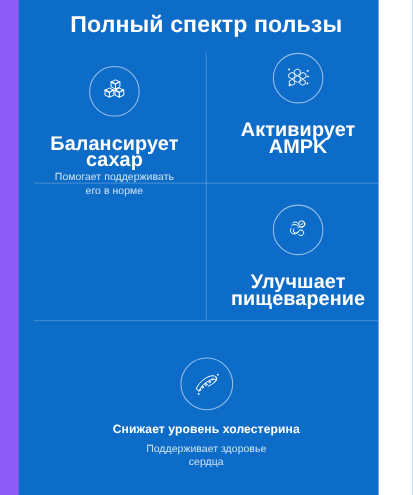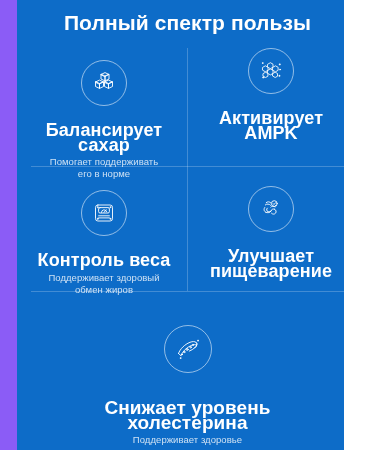--- a/index.html
+++ b/index.html
@@ -95,21 +95,21 @@
   }
   .card-sub {
     margin-top: 4px;
     color: rgba(255,255,255,0.80);
     font-size: 9.5px;
     font-weight: normal;
     line-height: 12px;
     letter-spacing: 0.05px;
   }
   .card-full .icon-circle { width: 48px; height: 48px; }
-  .card-full .card-title { font-size: 19px; margin-top: 28px; }
+  .card-full .card-title { font-size: 11px; margin-top: 11px; }
   .card-full .card-sub { font-size: 9.5px; }
 </style>
 </head>
 <body>
 
 <div id="page">
   <div id="blue-panel">
 
     <div class="title">Полный спектр пользы</div>
 
@@ -152,37 +152,20 @@
           <path d="M6.3 7.1 l0.9 0 M6.75 6.65 l0 0.9"></path>
           <path d="M23.2 8.4 l1.1 0 M23.75 7.85 l0 1.1"></path>
           <path d="M22.9 19.8 l1.1 0 M23.45 19.25 l0 1.1"></path>
           <circle cx="7.2" cy="21.4" r="0.65"></circle>
           <circle cx="24.0" cy="13.6" r="0.55"></circle>
         </svg>
       </div>
       <div class="card-title">Активирует AMPK</div>
     </div>
 
-    <div class="card card-q3">
-      <div class="icon-circle">
-        <svg width="30" height="30" viewBox="0 0 30 30" fill="none" stroke="#ffffff" stroke-width="0.9" stroke-linejoin="round" stroke-linecap="round">
-          <rect x="6.5" y="7" width="17" height="16" rx="2.4"></rect>
-          <rect x="9.6" y="9.6" width="10.8" height="5.4" rx="1.4"></rect>
-          <path d="M12.4 14.4 a2.7 2.7 0 0 1 5.3 -0.6"></path>
-          <path d="M15 14.4 l2.2 -2.6"></path>
-          <path d="M9.6 17.8 h10.8 M9.6 19.9 h10.8"></path>
-          <circle cx="8.7" cy="9.2" r="0.5"></circle>
-          <circle cx="21.3" cy="9.2" r="0.5"></circle>
-          <circle cx="8.7" cy="20.8" r="0.5"></circle>
-          <circle cx="21.3" cy="20.8" r="0.5"></circle>
-        </svg>
-      </div>
-      <div class="card-title">Контроль веса</div>
-      <div class="card-sub">Поддерживает здоровый<br>обмен жиров</div>
-    </div>
 
     <div class="card card-q4">
       <div class="icon-circle">
         <svg width="30" height="30" viewBox="0 0 30 30" fill="none" stroke="#ffffff" stroke-width="0.9" stroke-linejoin="round" stroke-linecap="round">
           <path d="M10.2 8.6 a3 3 0 0 1 4.6 0.3"></path>
           <path d="M9.3 10.9 a3.6 3.6 0 0 1 5.3 0.4"></path>
           <path d="M8.8 13.4 c-1.4 1.6 -0.9 4 1 4.9"></path>
           <path d="M11.3 14.1 c-1.2 1.1 -0.9 3 0.7 3.6"></path>
           <path d="M9.8 18.3 c1.8 0.9 4.2 0.4 5.1 -1.1"></path>
           <path d="M12 17.7 c1.4 0.5 2.8 0.1 3.4 -0.9"></path>

